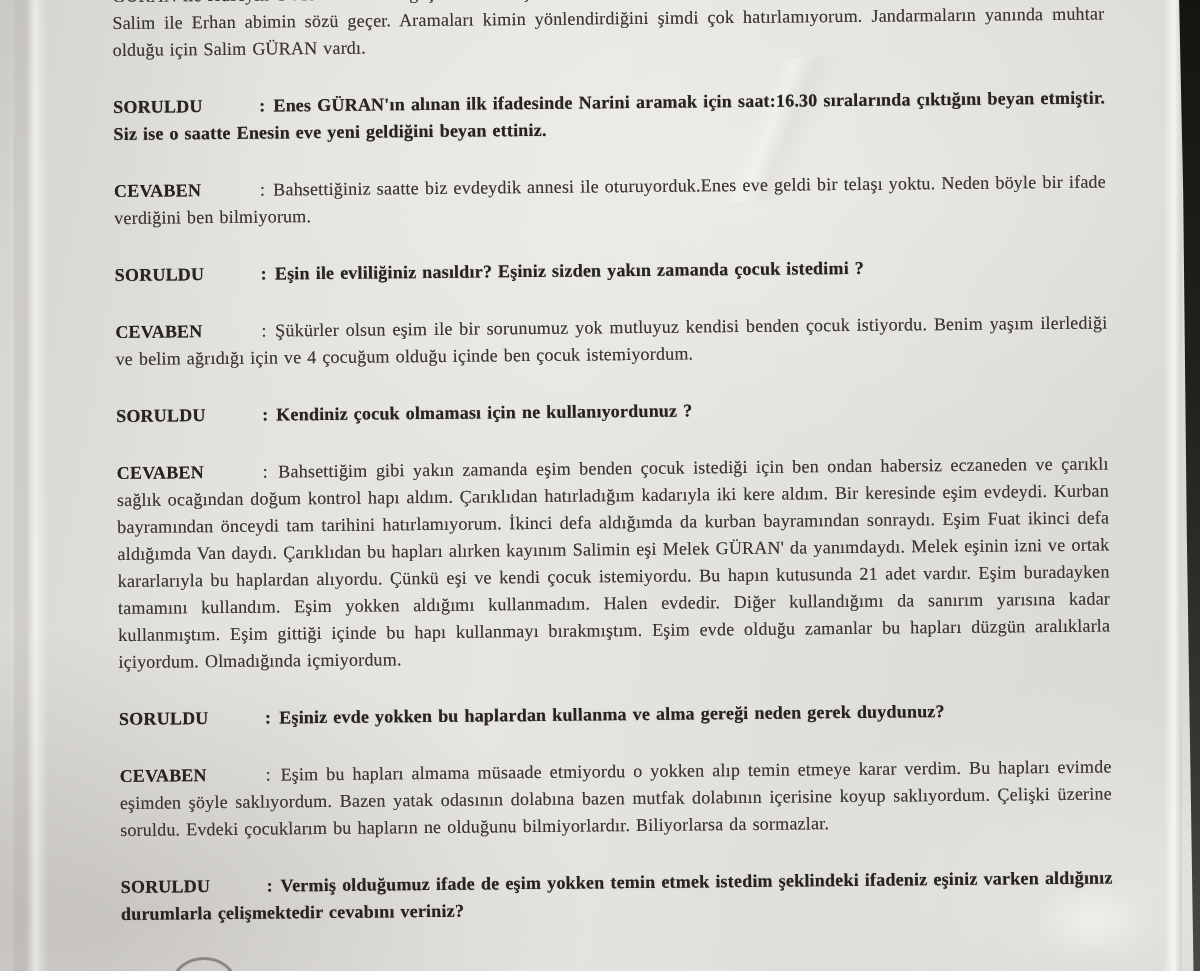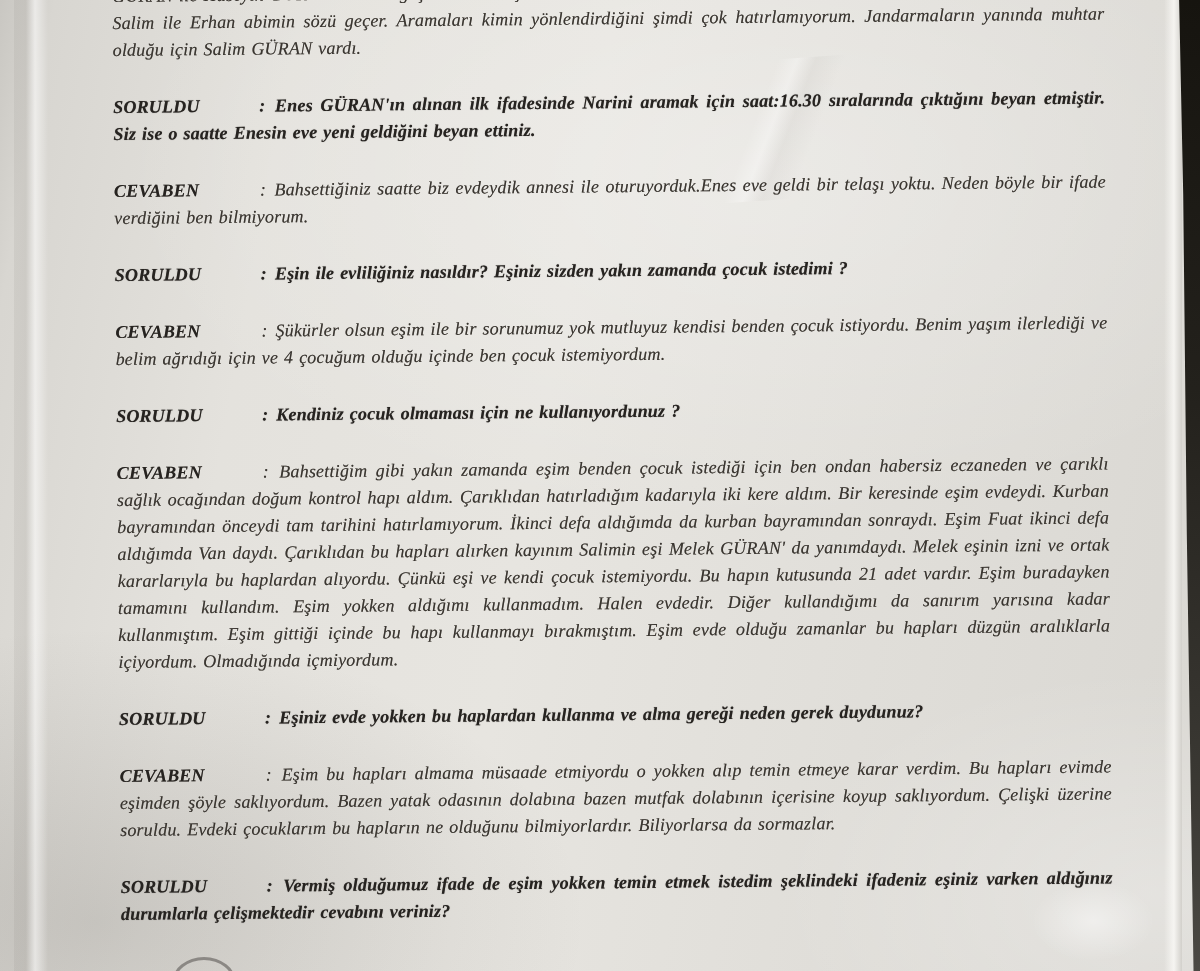--- a/index.html
+++ b/index.html
@@ -5,21 +5,20 @@
   html,body { margin:0; padding:0; }
   body { width:1200px; height:971px; overflow:hidden; background:#17150f; }
 
   .page {
     position:relative; width:1200px; height:971px; overflow:hidden;
     background:
       radial-gradient(900px 500px at 62% 18%, rgba(255,255,255,0.30), rgba(255,255,255,0) 70%),
       radial-gradient(700px 420px at 8% 95%, rgba(70,66,60,0.18), rgba(70,66,60,0) 70%),
       radial-gradient(500px 300px at 96% 92%, rgba(255,255,255,0.28), rgba(255,255,255,0) 75%),
       linear-gradient(100deg, #c9c7c2 0%, #d8d6d1 4%, #e4e2dd 22%, #e7e5e0 45%, #e0ded9 72%, #d9d7d2 100%);
-    font-style: italic;
   }
 
   
   .crease-left {
     position:absolute; left:14px; top:0; width:34px; height:100%;
     background:linear-gradient(90deg, rgba(120,116,110,0.10), rgba(150,146,140,0.18) 35%, rgba(255,255,255,0.55) 62%, rgba(255,255,255,0) 100%);
   }
   
   .crease-diagonal {
     position:absolute; left:560px; top:60px; width:420px; height:140px;

